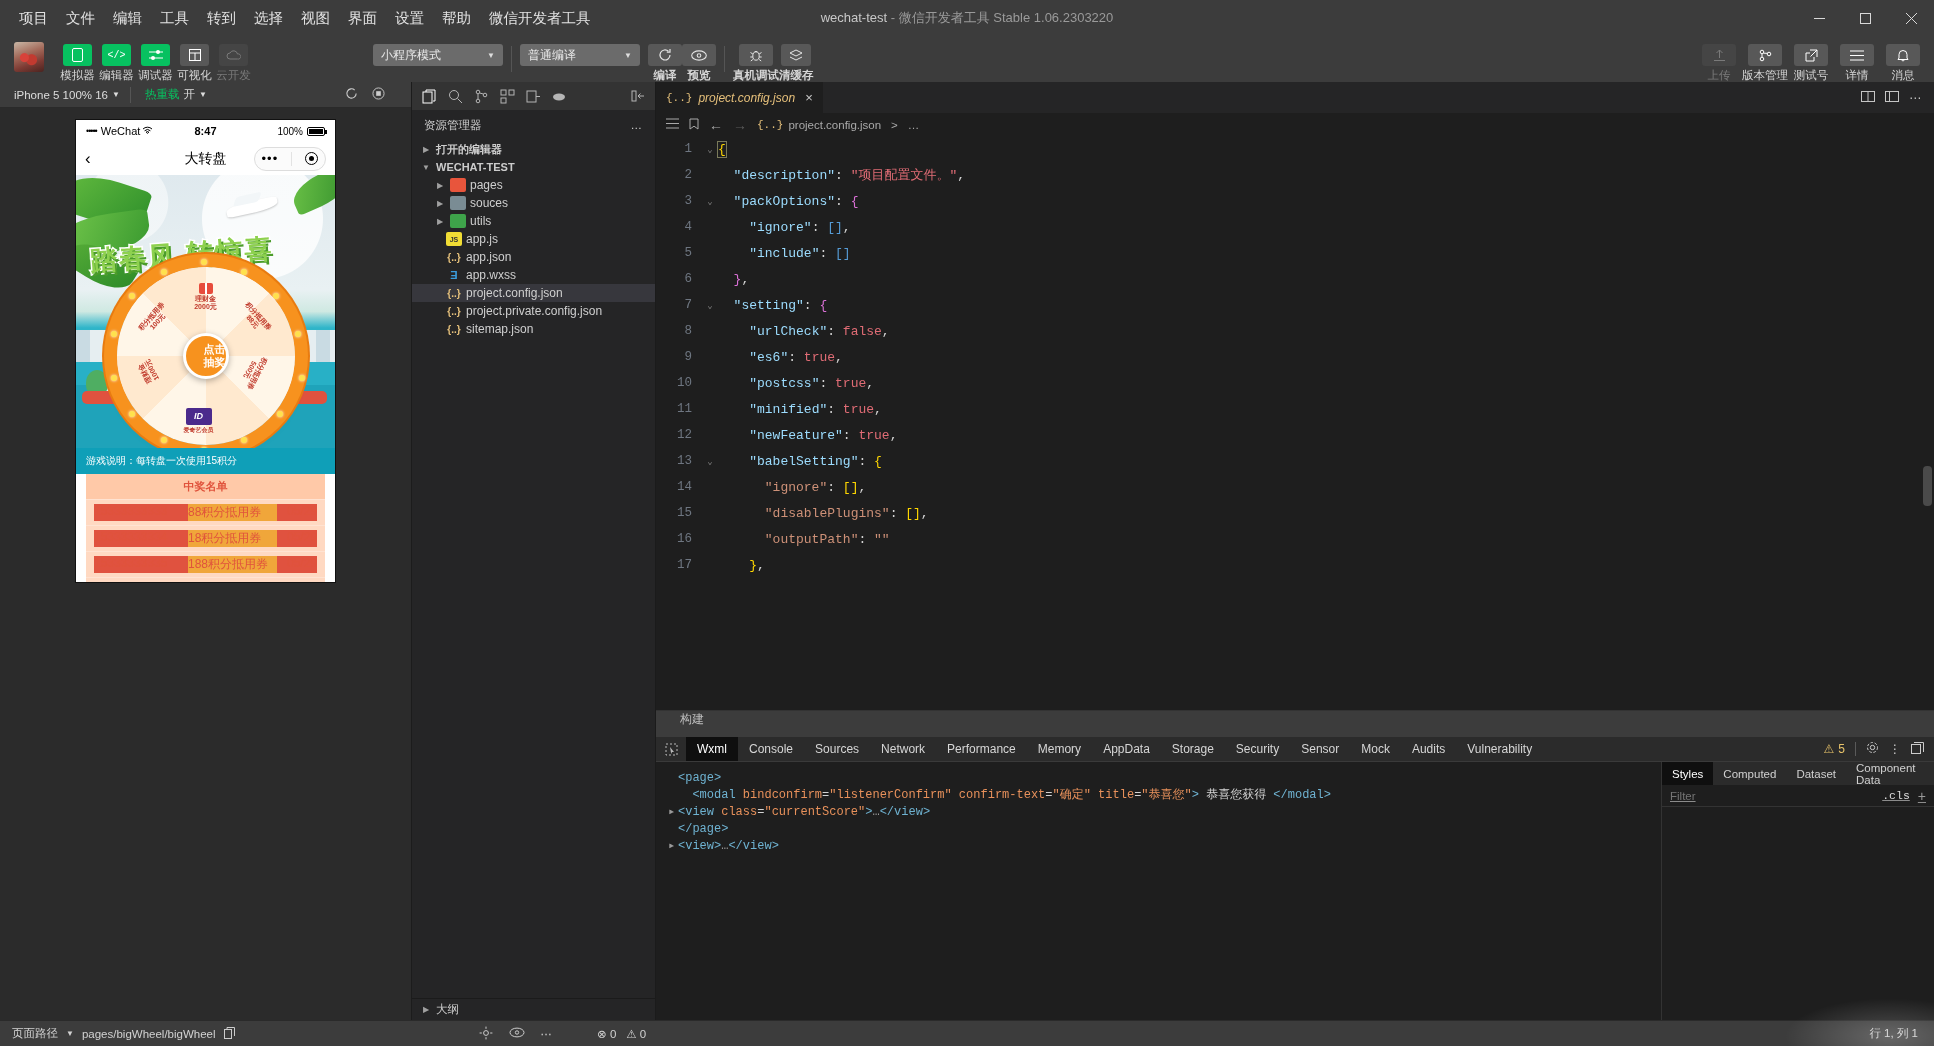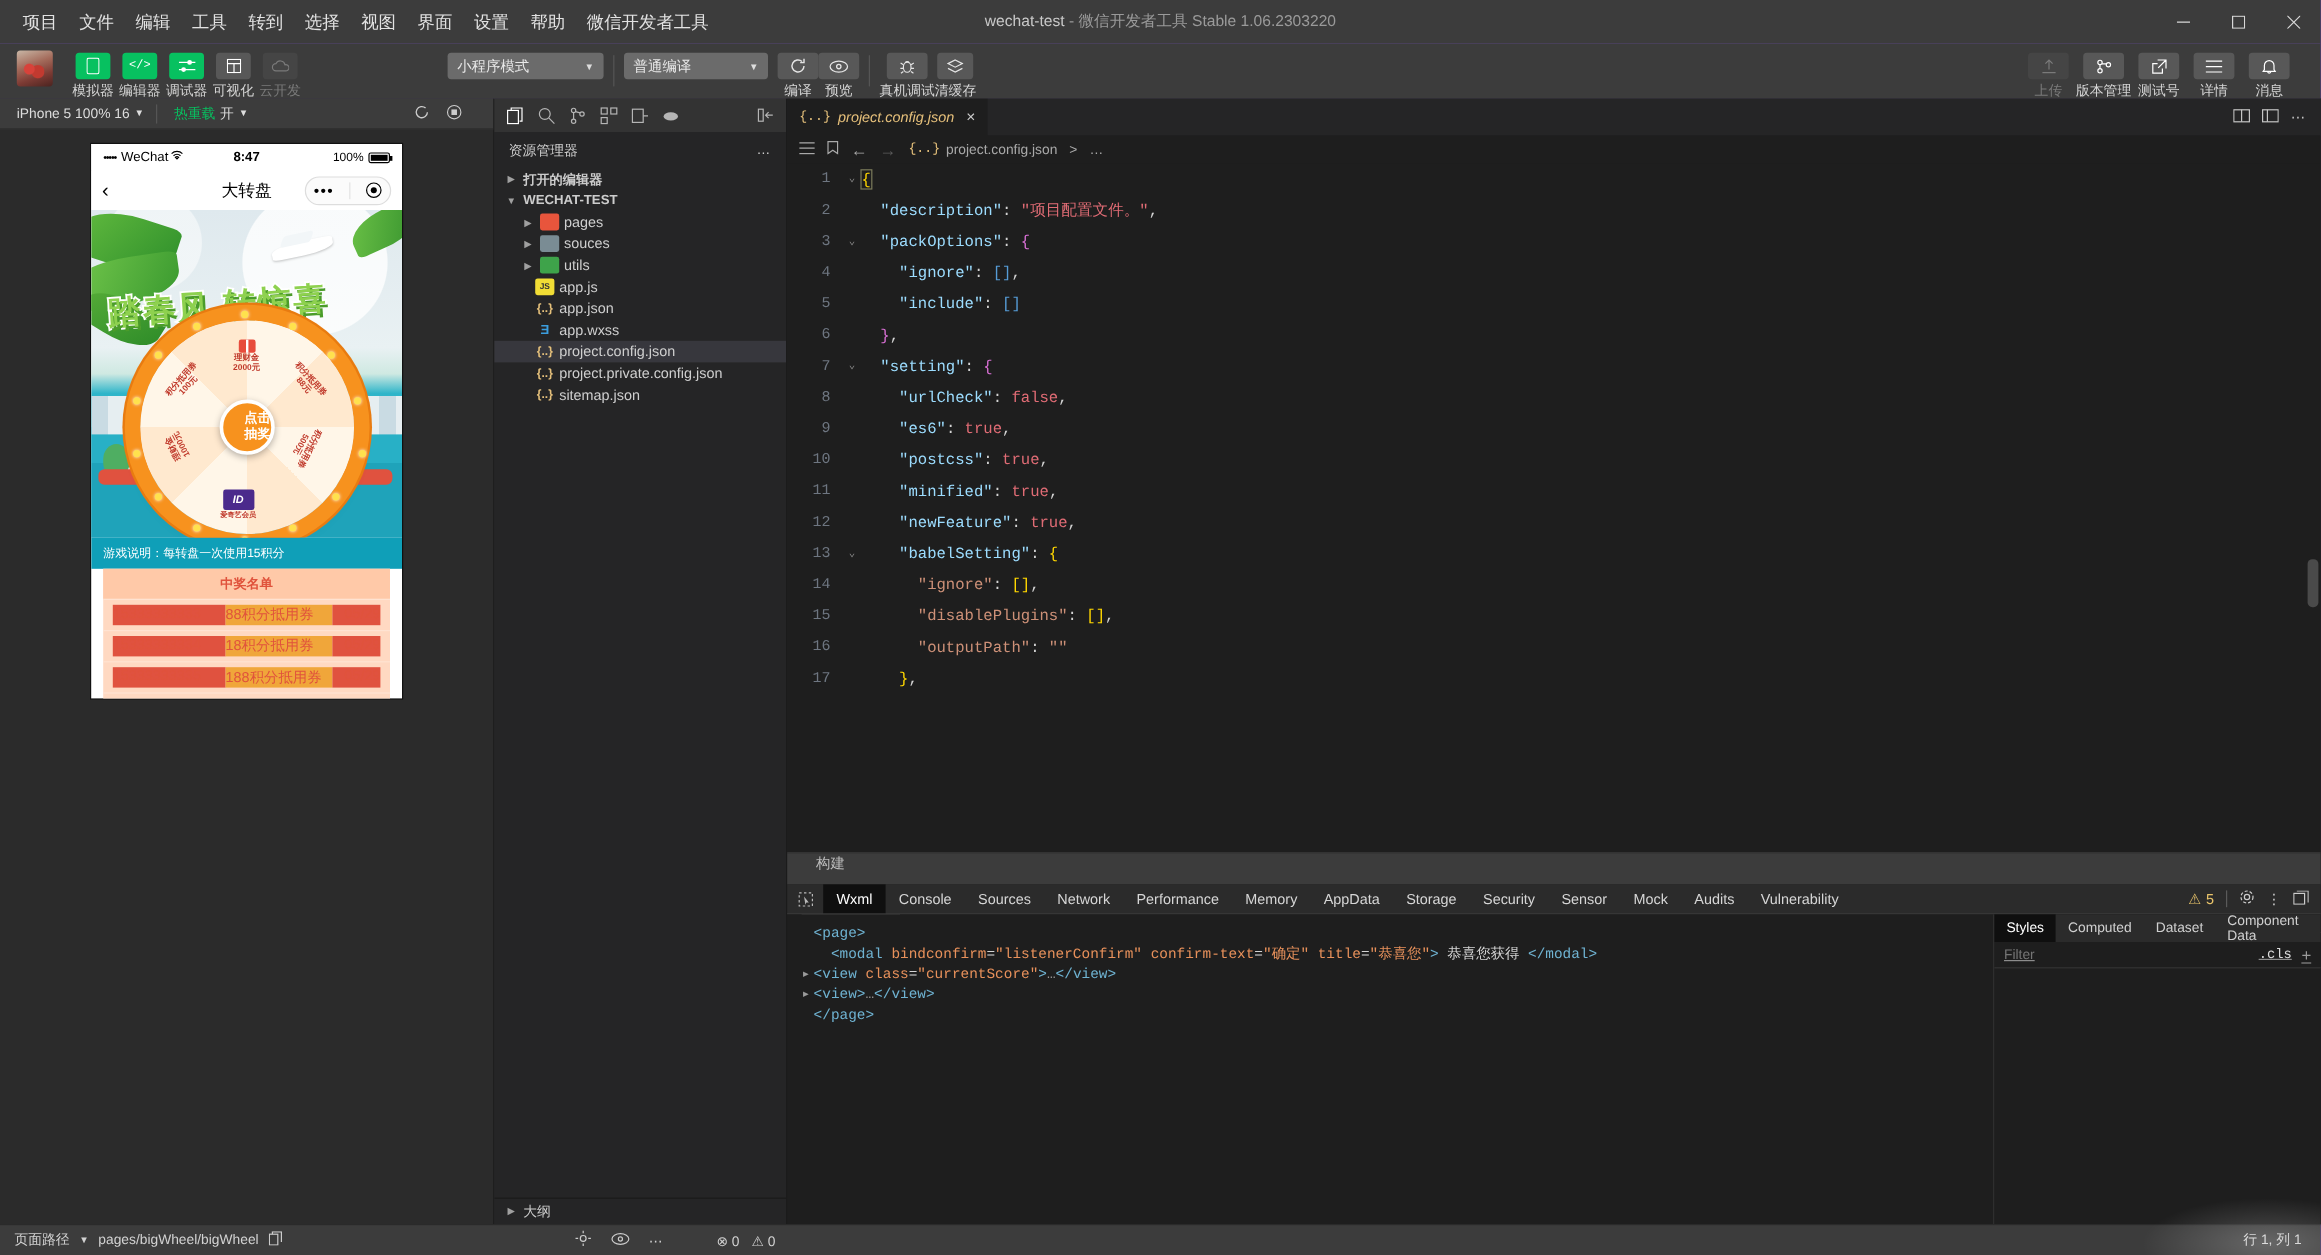--- a/index.html
+++ b/index.html
@@ -59,23 +59,23 @@
   .tb-select {
     height:22px; margin-top:6px; background:#6b6b6b; border-radius:3px; color:#e8e8e8;
     display:flex; align-items:center; padding:0 8px; font-size:12px; min-width:130px; position:relative;
   }
   .tb-select .caret { margin-left:auto; font-size:8px; color:#ddd;}
   .tb-iconbtn {
     width:34px; height:22px; background:#585858; border-radius:3px; margin-top:6px;
     display:flex; align-items:center; justify-content:center; color:#e4e4e4;
   }
   .tb-cellwide { display:flex; flex-direction:column; align-items:center; }
-  .tb-cellwide .lbl { font-size:11.5px; color:#d6d6d6; margin-top:2px; white-space:nowrap;}
-
-  .tb-right { margin-left:auto; display:flex; padding-right:20px; }
+  .tb-cellwide .lbl { font-size:11.5px; color:#d6d6d6; margin-top:2px; white-space:nowrap;font-weight:bold;}
+
+  .tb-right { margin-left:auto; display:flex; padding-right:8px; }
   .tb-right .tb-cell { width:46px; }
 
   
   .body { flex:1 1 auto; display:flex; min-height:0; background:#2b2b2b;}
 
   
   .sim { width:412px; flex:0 0 412px; display:flex; flex-direction:column; background:#2b2b2b; border-right:1px solid #1c1c1c;}
   .sim-bar { height:26px; display:flex; align-items:center; background:#3c3c3c; font-size:11.5px; color:#ddd; border-bottom:1px solid #2a2a2a;}
   .sim-bar .sel { padding:0 10px 0 14px; display:flex; align-items:center; gap:4px; height:100%;}
   .sim-bar .vsep { width:1px; height:16px; background:#555; }
@@ -925,22 +925,22 @@
             </span>
           </div>
         </div>
 
         <div class="dev-split">
           <div class="wxml">
             <div id="wxml-lines">
                 <div class="wx-l"><span class="ar" style="display:inline-block;width:10px"></span><span class="tg">&lt;page&gt;</span></div>
                 <div class="wx-l"><span class="ar" style="display:inline-block;width:10px"></span>&nbsp;&nbsp;<span class="tg">&lt;modal </span><span class="at">bindconfirm</span><span class="tx">=</span><span class="av">"listenerConfirm"</span><span class="at"> confirm-text</span><span class="tx">=</span><span class="av">"确定"</span><span class="at"> title</span><span class="tx">=</span><span class="av">"恭喜您"</span><span class="tg">&gt;</span><span class="tx"> 恭喜您获得 </span><span class="tg">&lt;/modal&gt;</span></div>
                 <div class="wx-l"><span class="ar" style="display:inline-block;width:10px">▸</span><span class="tg">&lt;view </span><span class="at">class</span><span class="tx">=</span><span class="av">"currentScore"</span><span class="tg">&gt;</span><span class="ar">…</span><span class="tg">&lt;/view&gt;</span></div>
+                <div class="wx-l"><span class="ar" style="display:inline-block;width:10px"></span><span class="tg">&lt;/page&gt;</span></div>
                 <div class="wx-l"><span class="ar" style="display:inline-block;width:10px">▸</span><span class="tg">&lt;view&gt;</span><span class="ar">…</span><span class="tg">&lt;/view&gt;</span></div>
-                <div class="wx-l"><span class="ar" style="display:inline-block;width:10px"></span><span class="tg">&lt;/page&gt;</span></div>
               </div>
           </div>
           <div class="styles">
             <div class="st-tabs">
               <div class="st-tab active">
                   <span>Styles</span>
                 </div>
               <div class="st-tab">
                   <span>Computed</span>
                 </div>

